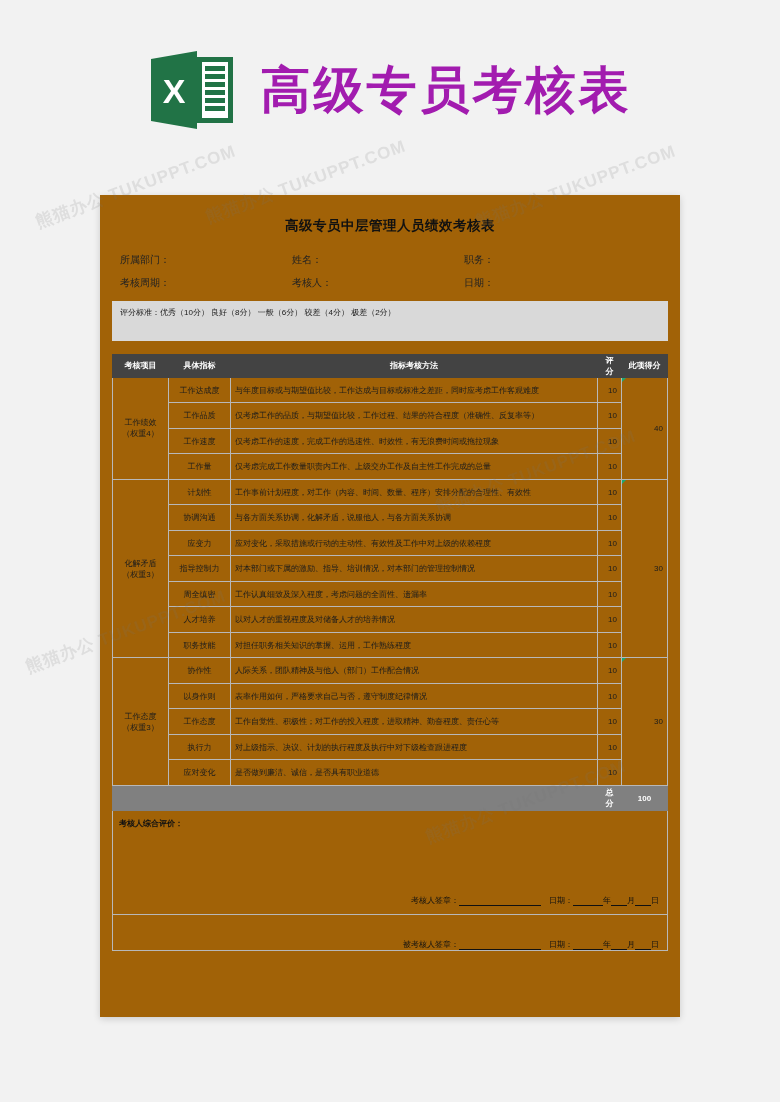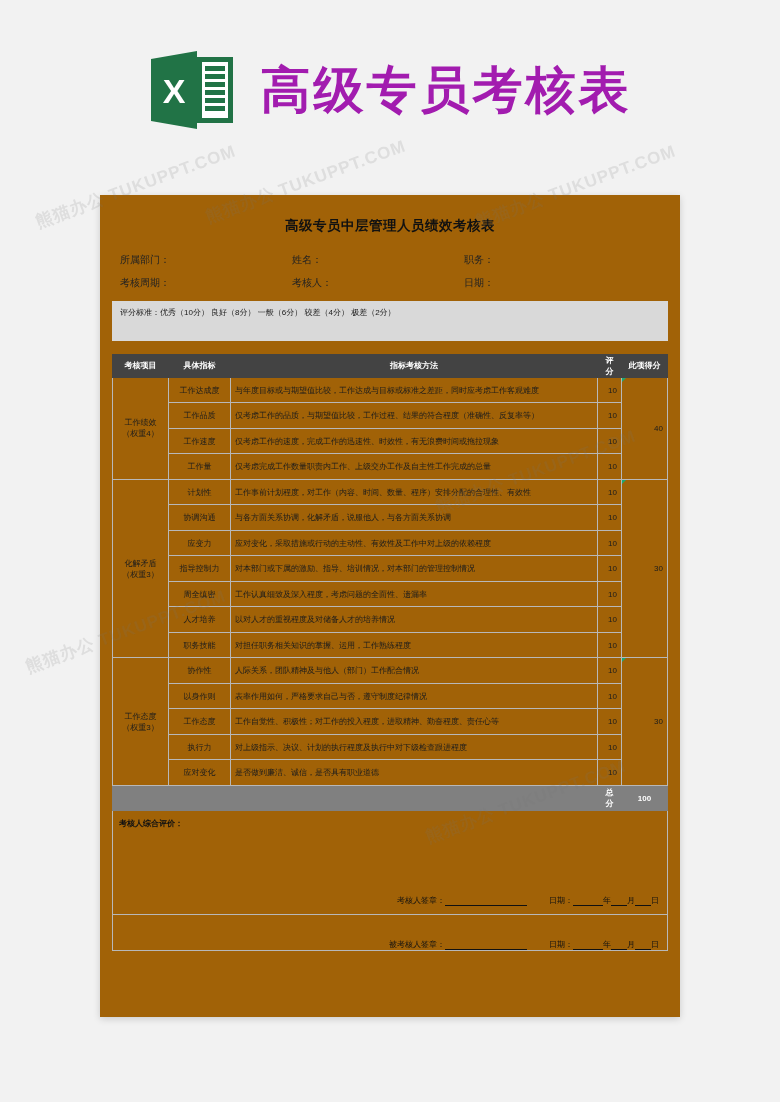--- a/index.html
+++ b/index.html
@@ -169,21 +169,21 @@
     left: 6px; top: 7px;
     font-weight: bold;
     color: #111;
   }
   .sign-line {
     position: absolute;
     right: 8px;
     bottom: 8px;
     display: flex;
     align-items: flex-end;
-    gap: 22px;
+    gap: 8px;
     font-size: 8px;
     color: #111;
   }
   .sign-group { display: flex; align-items: flex-end; white-space: nowrap; }
   .rule { display: inline-block; border-bottom: 1px solid #111; height: 9px; }
   .rule-name { width: 82px; }
   .rule-y { width: 30px; }
   .rule-m { width: 16px; }
   .rule-d { width: 16px; }
 

